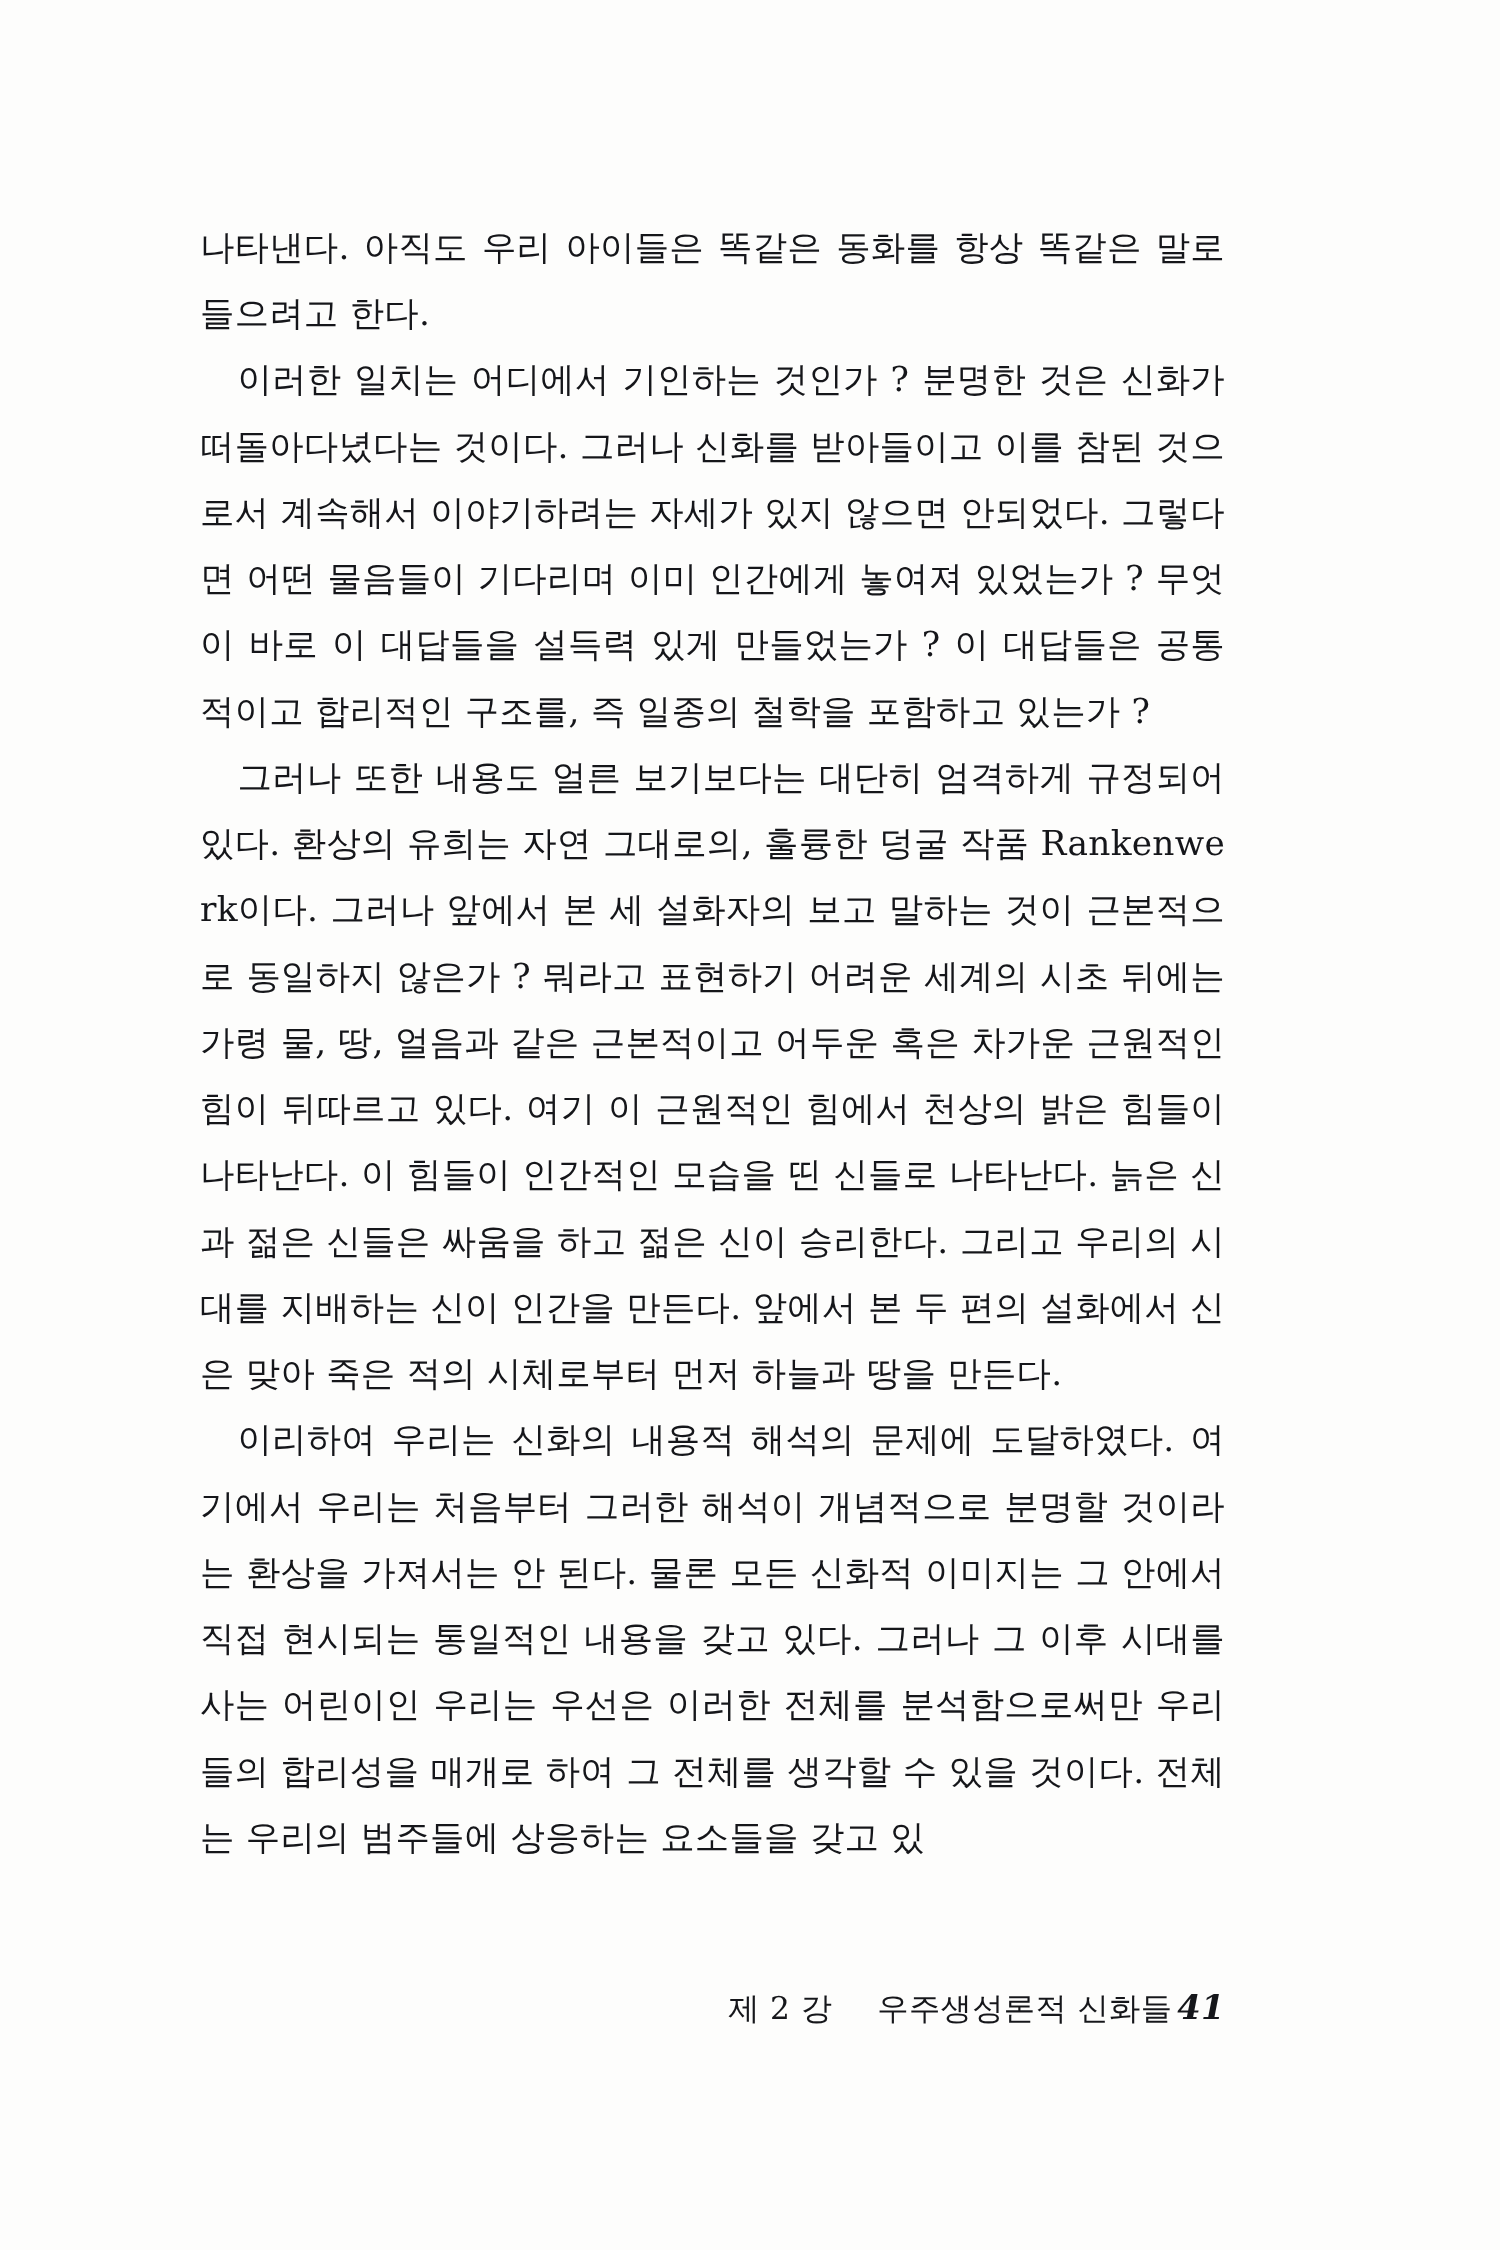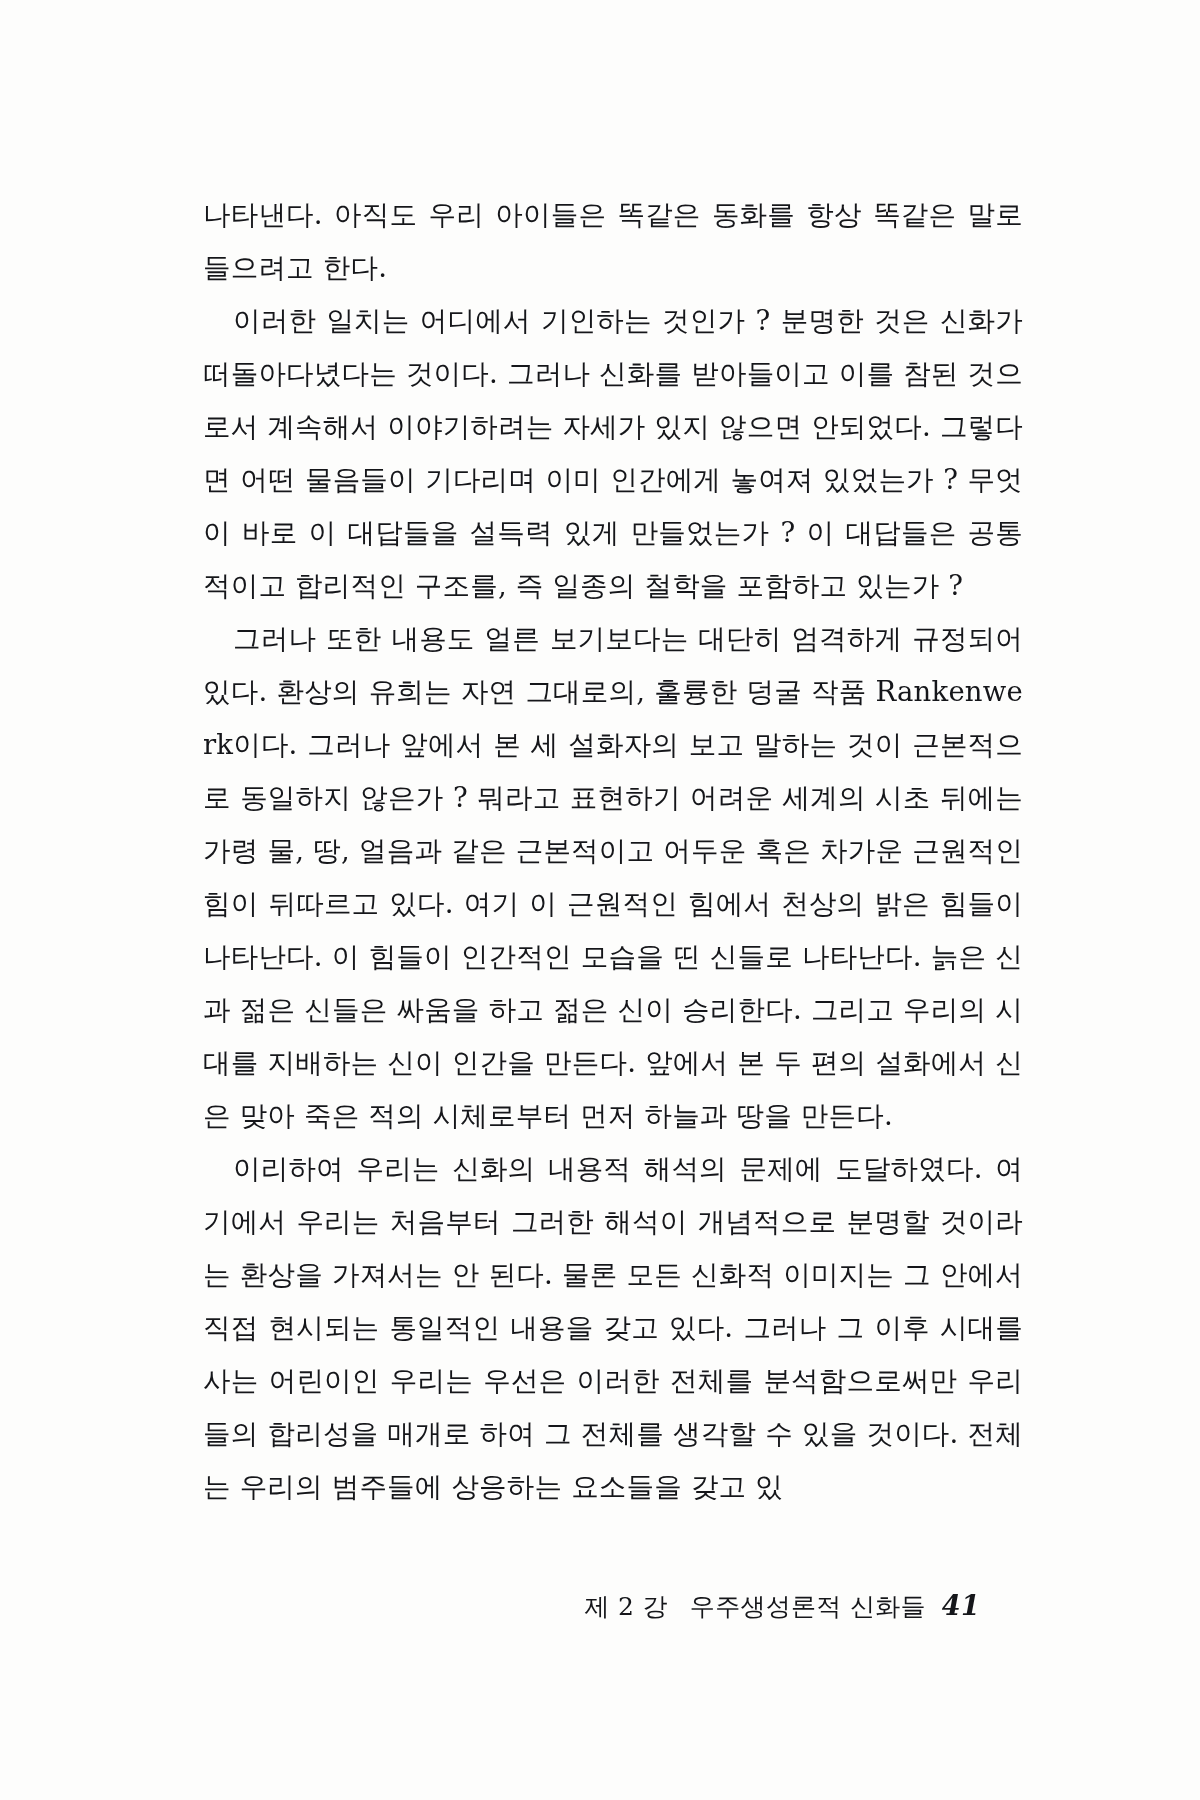--- a/index.html
+++ b/index.html
@@ -11,23 +11,22 @@
     position: relative;
     width: 1200px;
     height: 1800px;
     background: #fdfdfc;
     overflow: hidden;
     box-sizing: border-box;
   }
   .content {
     position: absolute;
     left: 160px;
-    top: 188px;
+    top: 172px;
     width: 820px;
-    margin-left: 43px;
   }
   .body-text {
     font-family: "DejaVu Serif", "Liberation Serif", serif;
     font-size: 27.5px;
     line-height: 53px;
     color: #15161a;
     text-align: justify;
     text-justify: inter-character;
     word-break: break-all;
     letter-spacing: 0.2px;
@@ -44,24 +43,24 @@
     left: 160px;
     top: 1590px;
     width: 820px;
     text-align: right;
     font-family: "DejaVu Serif", "Liberation Serif", serif;
     font-size: 25px;
     color: #15161a;
     letter-spacing: 0.3px;
   }
   .footer .chapter {
-    margin-right: 22px;
+    margin-right: 36px;
   }
   .footer .title {
-    margin-right: 16px;
+    margin-right: 4px;
   }
   .footer .page-number {
     font-weight: bold;
     font-style: italic;
     font-size: 27px;
   }
 </style>
 </head>
 <body>
 

